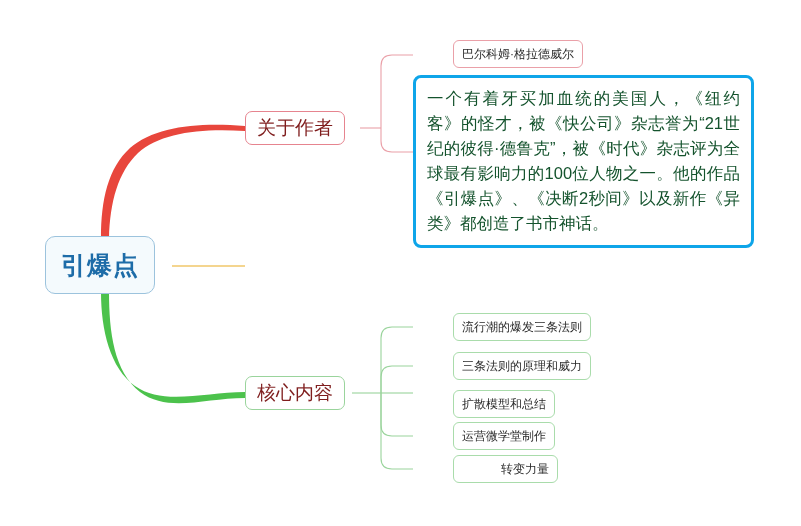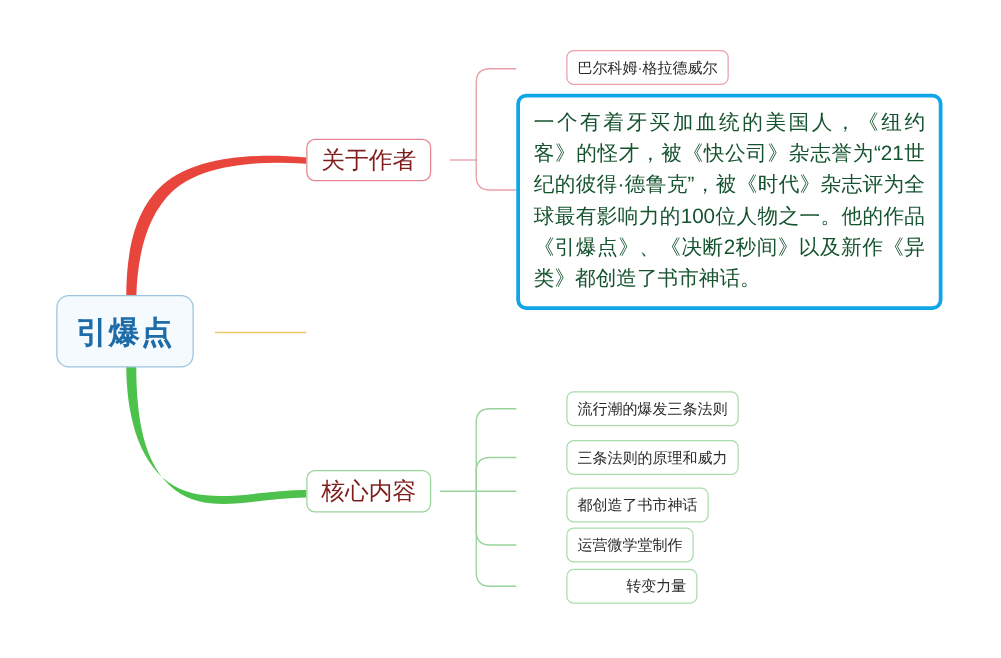--- a/index.html
+++ b/index.html
@@ -169,21 +169,21 @@
 
   <div class="node l2 l2-green g1">
     <span>流行潮的爆发三条法则</span>
   </div>
 
   <div class="node l2 l2-green g2">
     <span>三条法则的原理和威力</span>
   </div>
 
   <div class="node l2 l2-green g3">
-    <span>都创造了书市神话</span>
+    <span>扩散模型和总结</span>
   </div>
 
   <div class="node l2 l2-green g4">
     <span>运营微学堂制作</span>
   </div>
 
   <div class="node l2 l2-green g5">
     <span>转变力量</span>
   </div>
 

